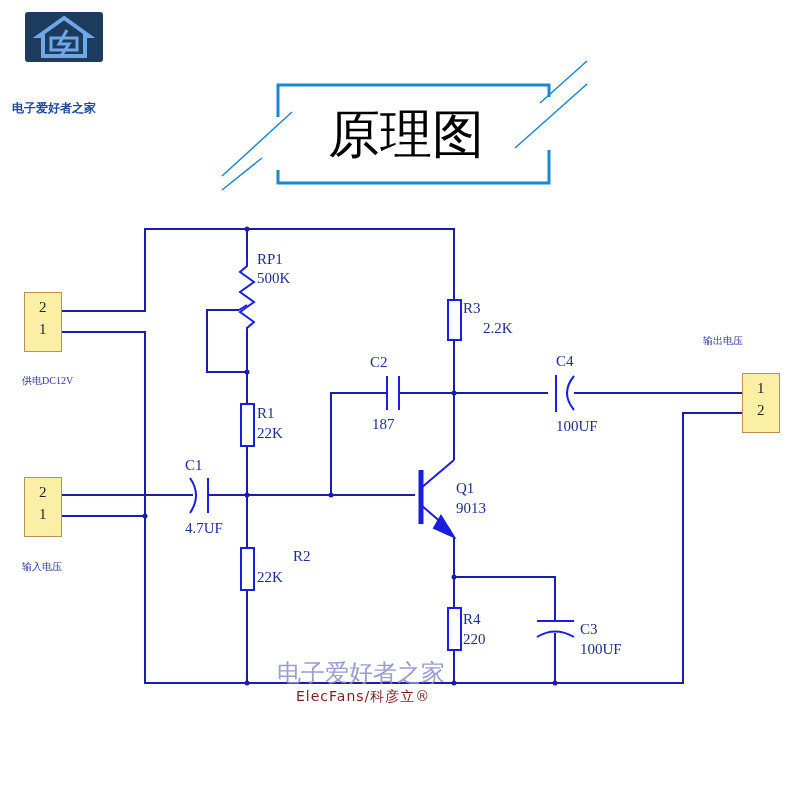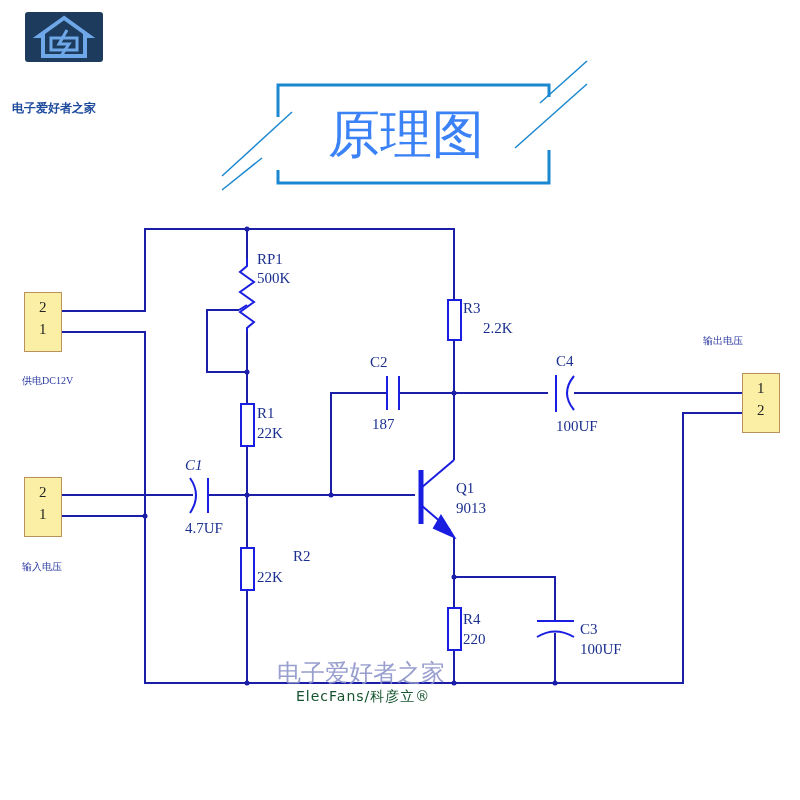--- a/index.html
+++ b/index.html
@@ -1,28 +1,28 @@
 <!DOCTYPE html>
 <html><head>
 <meta charset="utf-8">
 <style>
   html,body{margin:0;padding:0;background:#fff;}
   body{width:800px;height:800px;position:relative;overflow:hidden;font-family:"Liberation Serif",serif;}
   .logo{position:absolute;left:0;top:0;width:140px;height:120px;}
   .logo-box{position:absolute;left:25px;top:12px;width:78px;height:50px;background:#1d3b5c;border-radius:3px;}
   .logo-name{position:absolute;left:5px;top:70px;font-family:"DejaVu Sans",sans-serif;font-size:22px;color:#1e4a9c;letter-spacing:2px;}
   .logo-sub{position:absolute;left:12px;top:100px;font-family:"DejaVu Sans",sans-serif;font-size:12px;color:#1e4a9c;font-weight:bold;}
-  .title{position:absolute;left:328px;top:100px;font-family:"DejaVu Sans",sans-serif;font-size:52px;color:#3b82f6;}
+  .title{position:absolute;left:328px;top:100px;font-family:"DejaVu Sans",sans-serif;font-size:52px;color:#000000;}
   svg{position:absolute;left:0;top:0;}
   .lbl{position:absolute;font-size:15px;color:#1b2f8f;white-space:nowrap;line-height:1.1;}
   .cn{font-family:Liberation Serif, serif;font-size:10px;color:#2b3aa0;}
   .conn{position:absolute;width:36px;height:58px;background:#fbefa6;border:1px solid #b8925a;}
   .pin{position:absolute;left:14px;font-size:15px;color:#222;}
   .wm1{position:absolute;left:277px;top:657px;font-family:"DejaVu Sans",sans-serif;font-size:24px;color:#8d94c9;opacity:.9;}
-  .wm2{position:absolute;left:296px;top:688px;font-family:"DejaVu Sans",sans-serif;font-size:14px;color:#14532d;letter-spacing:1px;}
+  .wm2{position:absolute;left:296px;top:688px;font-family:"DejaVu Sans",sans-serif;font-size:14px;color:#7f1d1d;letter-spacing:1px;}
 </style>
 </head>
 <body>
 
 <div class="logo">
   <div class="logo-box">
     <svg width="78" height="50" viewBox="0 0 78 50">
       <path d="M39 6 L14 24 L18 24 L18 44 L60 44 L60 24 L64 24 Z" fill="none" stroke="#6fa8e8" stroke-width="4"></path>
       <rect x="26" y="26" width="26" height="12" fill="none" stroke="#6fa8e8" stroke-width="3"></rect>
       <path d="M42 18 L34 32 L44 32 L36 44" fill="none" stroke="#6fa8e8" stroke-width="3"></path>
@@ -134,21 +134,21 @@
 <div class="lbl" style="left:257px;top:251px;">RP1</div>
 <div class="lbl" style="left:257px;top:270px;">500K</div>
 <div class="lbl" style="left:257px;top:405px;">R1</div>
 <div class="lbl" style="left:257px;top:425px;">22K</div>
 <div class="lbl" style="left:257px;top:548px;margin-left:36px;">R2</div>
 <div class="lbl" style="left:257px;top:569px;">22K</div>
 <div class="lbl" style="left:463px;top:300px;">R3</div>
 <div class="lbl" style="left:463px;top:320px;margin-left:20px;">2.2K</div>
 <div class="lbl" style="left:463px;top:611px;">R4</div>
 <div class="lbl" style="left:463px;top:631px;">220</div>
-<div class="lbl" style="left:185px;top:457px;font-style:italic;">C1</div>
+<div class="lbl" style="left:185px;top:457px;">C1</div>
 <div class="lbl" style="left:185px;top:520px;text-align:center;">4.7UF</div>
 <div class="lbl" style="left:370px;top:354px;">C2</div>
 <div class="lbl" style="left:372px;top:416px;">187</div>
 <div class="lbl" style="left:556px;top:353px;">C4</div>
 <div class="lbl" style="left:556px;top:418px;">100UF</div>
 <div class="lbl" style="left:580px;top:621px;">C3</div>
 <div class="lbl" style="left:580px;top:641px;">100UF</div>
 <div class="lbl" style="left:456px;top:480px;">Q1</div>
 <div class="lbl" style="left:456px;top:500px;">9013</div>
 

